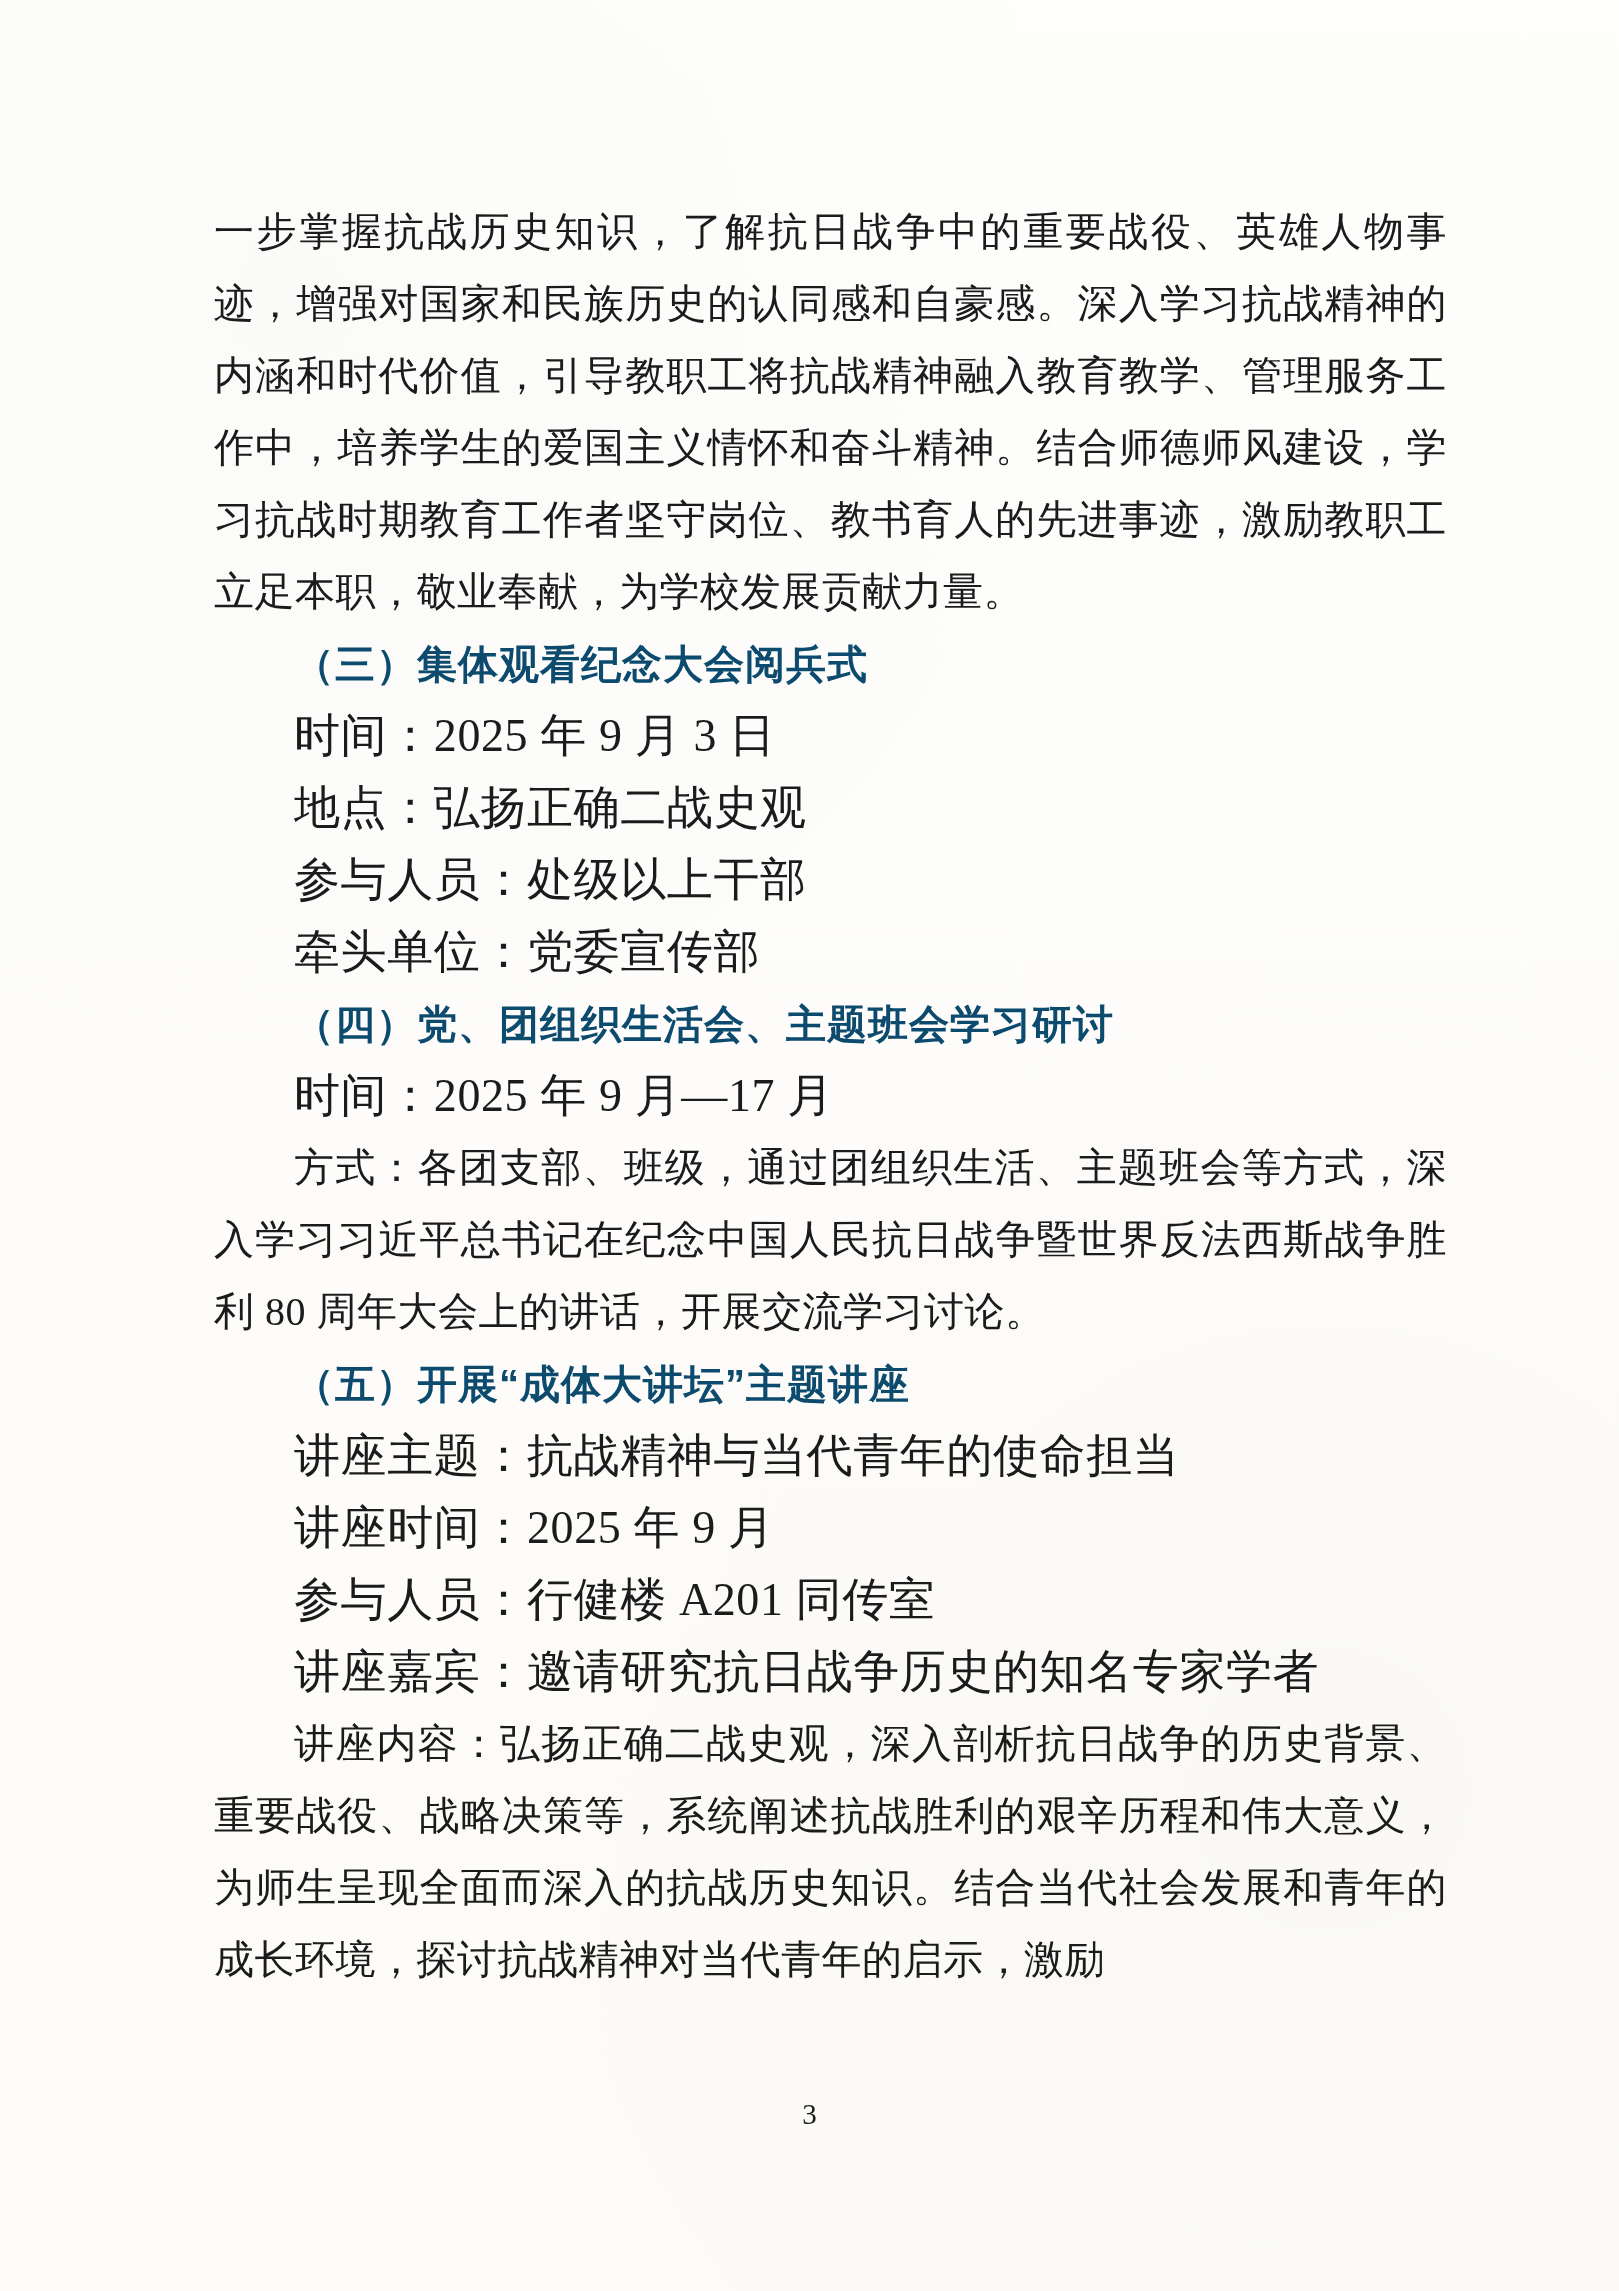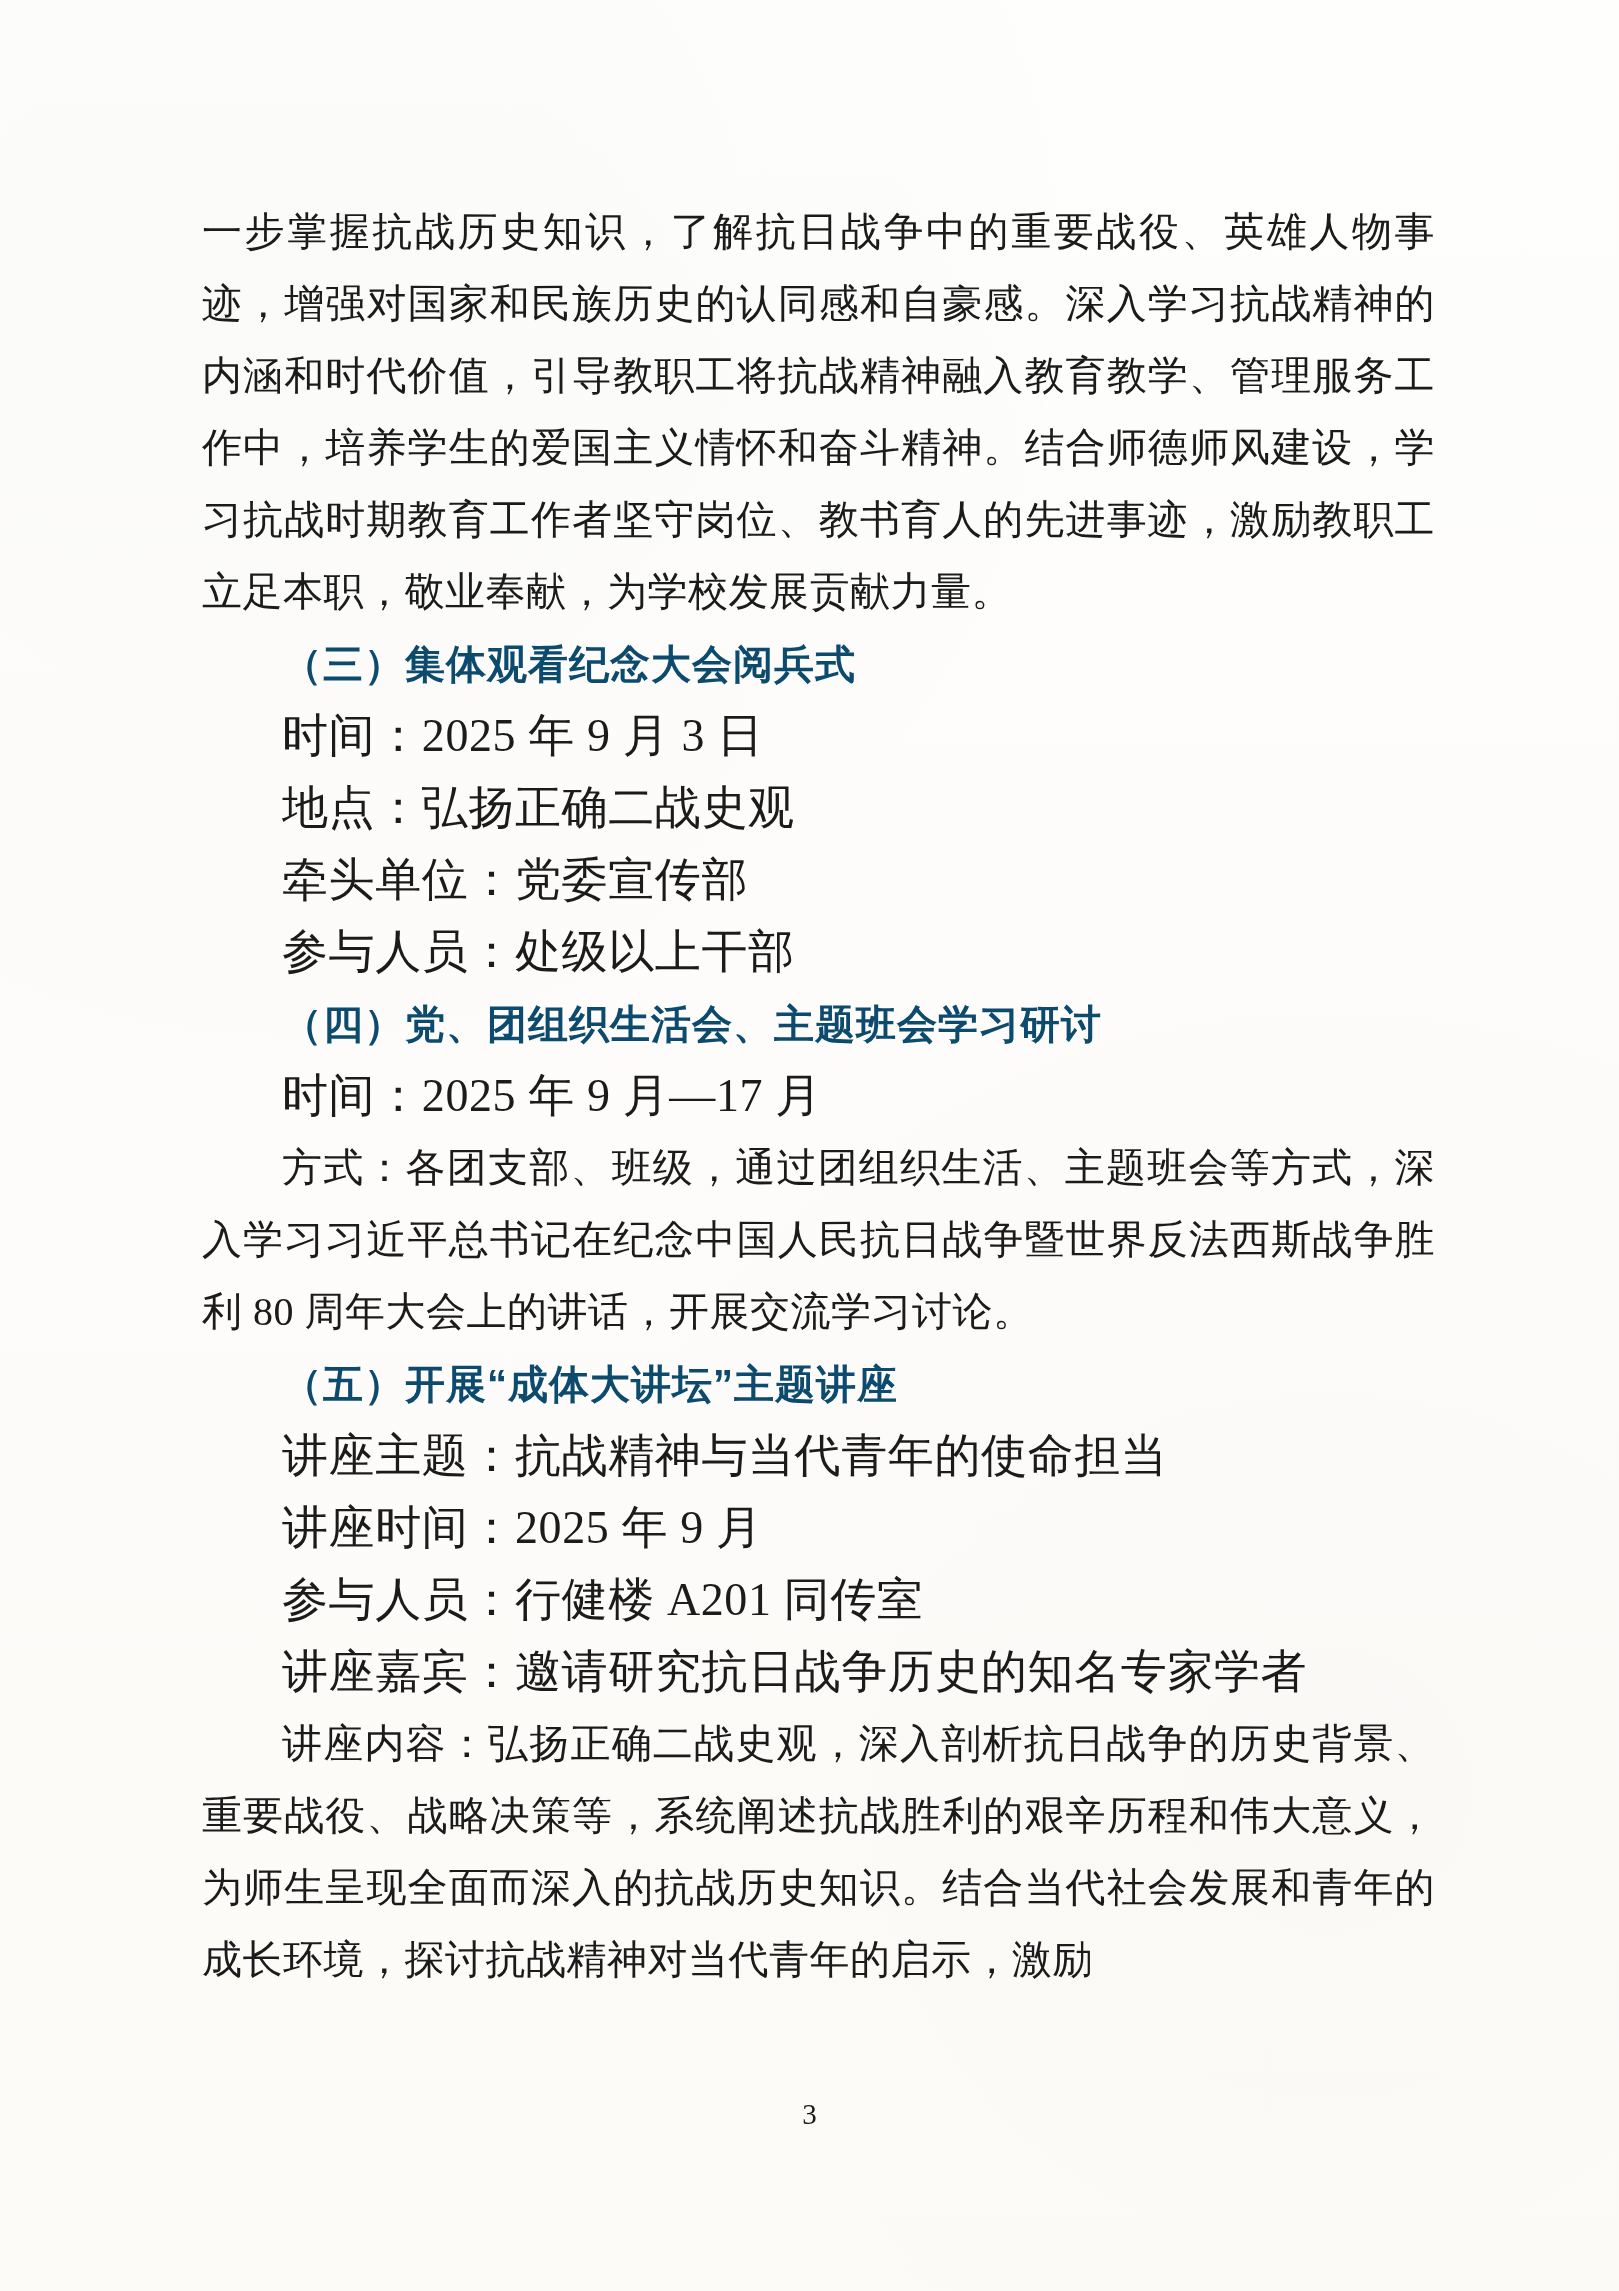--- a/index.html
+++ b/index.html
@@ -22,21 +22,21 @@
     position: absolute;
     inset: 0;
     background:
       radial-gradient(circle at 18% 12%, rgba(0,0,0,0.012) 0%, rgba(0,0,0,0) 38%),
       radial-gradient(circle at 82% 78%, rgba(0,0,0,0.012) 0%, rgba(0,0,0,0) 42%),
       linear-gradient(180deg, #fefefc 0%, #fdfcfa 50%, #fcfbf8 100%);
     pointer-events: none;
   }
   .content {
     position: absolute;
-    left: 202px;
+    left: 214px;
     top: 196px;
     width: 1233px;
   }
   p.para {
     margin: 0;
     font-size: 40px;
     line-height: 72px;
     color: #1b1b1b;
     letter-spacing: 0.5px;
     text-align: justify;
@@ -84,22 +84,22 @@
 <div class="page">
   <div class="paper-texture"></div>
 
   <div class="content">
 
     <p class="para blk">一步掌握抗战历史知识，了解抗日战争中的重要战役、英雄人物事迹，增强对国家和民族历史的认同感和自豪感。深入学习抗战精神的内涵和时代价值，引导教职工将抗战精神融入教育教学、管理服务工作中，培养学生的爱国主义情怀和奋斗精神。结合师德师风建设，学习抗战时期教育工作者坚守岗位、教书育人的先进事迹，激励教职工立足本职，敬业奉献，为学校发展贡献力量。</p>
 
     <p class="heading">（三）集体观看纪念大会阅兵式</p>
     <p class="field-line">时间：2025 年 9 月 3 日</p>
     <p class="field-line">地点：弘扬正确二战史观</p>
+    <p class="field-line">参与人员：处级以上干部</p>
     <p class="field-line">牵头单位：党委宣传部</p>
-    <p class="field-line">参与人员：处级以上干部</p>
 
     <p class="heading">（四）党、团组织生活会、主题班会学习研讨</p>
     <p class="field-line">时间：2025 年 9 月—17 月</p>
     <p class="para indent-1">方式：各团支部、班级，通过团组织生活、主题班会等方式，深入学习习近平总书记在纪念中国人民抗日战争暨世界反法西斯战争胜利 80 周年大会上的讲话，开展交流学习讨论。</p>
 
     <p class="heading">（五）开展“成体大讲坛”主题讲座</p>
     <p class="field-line">讲座主题：抗战精神与当代青年的使命担当</p>
     <p class="field-line">讲座时间：2025 年 9 月</p>
     <p class="field-line">参与人员：行健楼 A201 同传室</p>
     <p class="field-line">讲座嘉宾：邀请研究抗日战争历史的知名专家学者</p>

